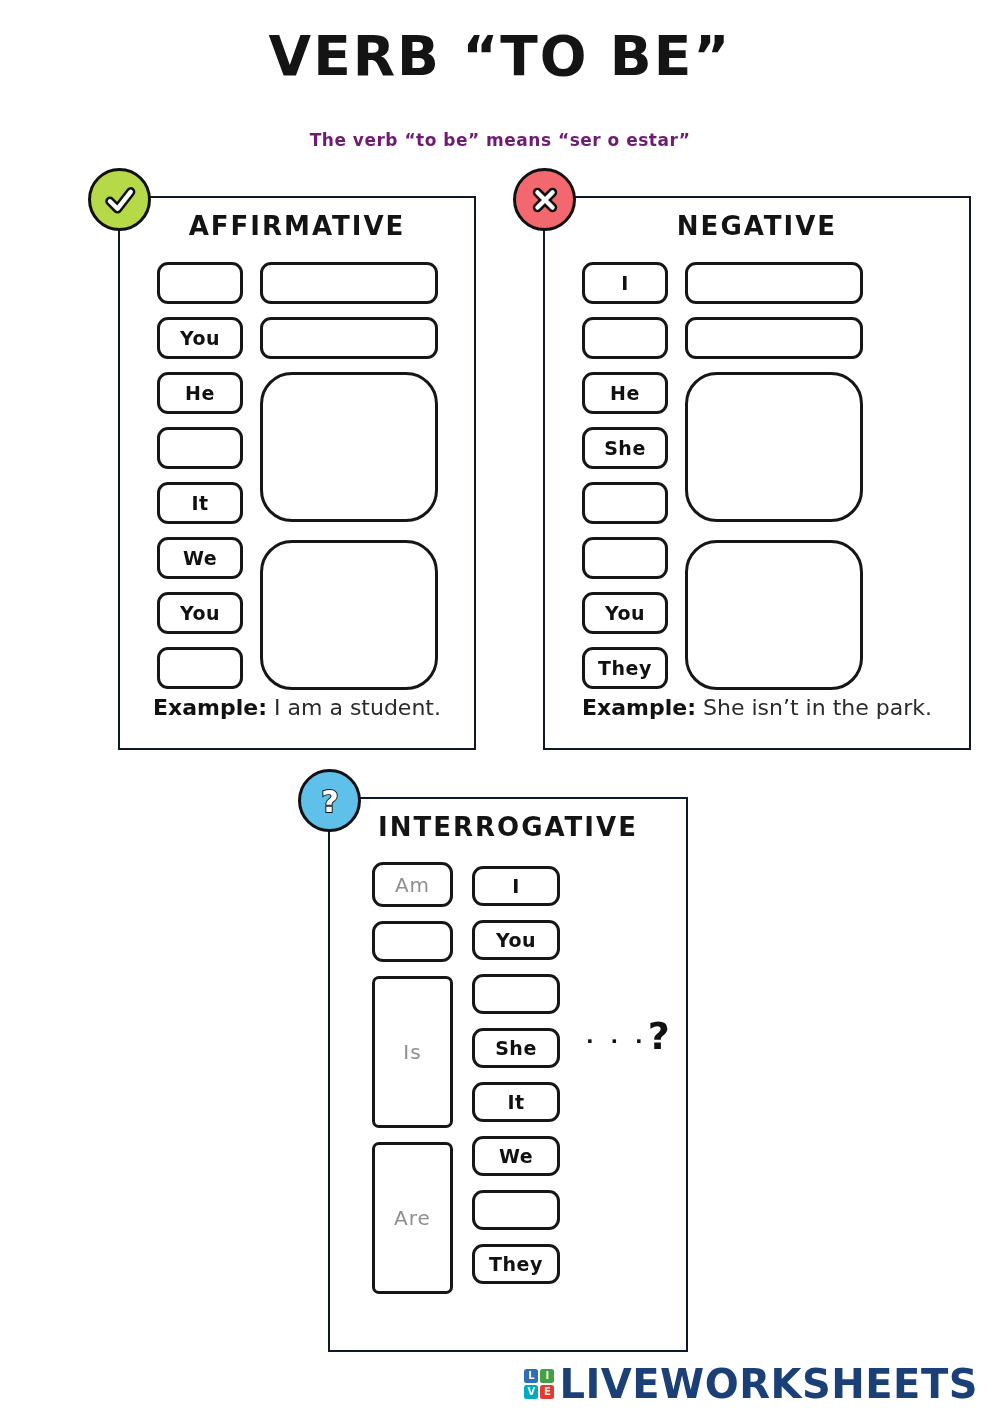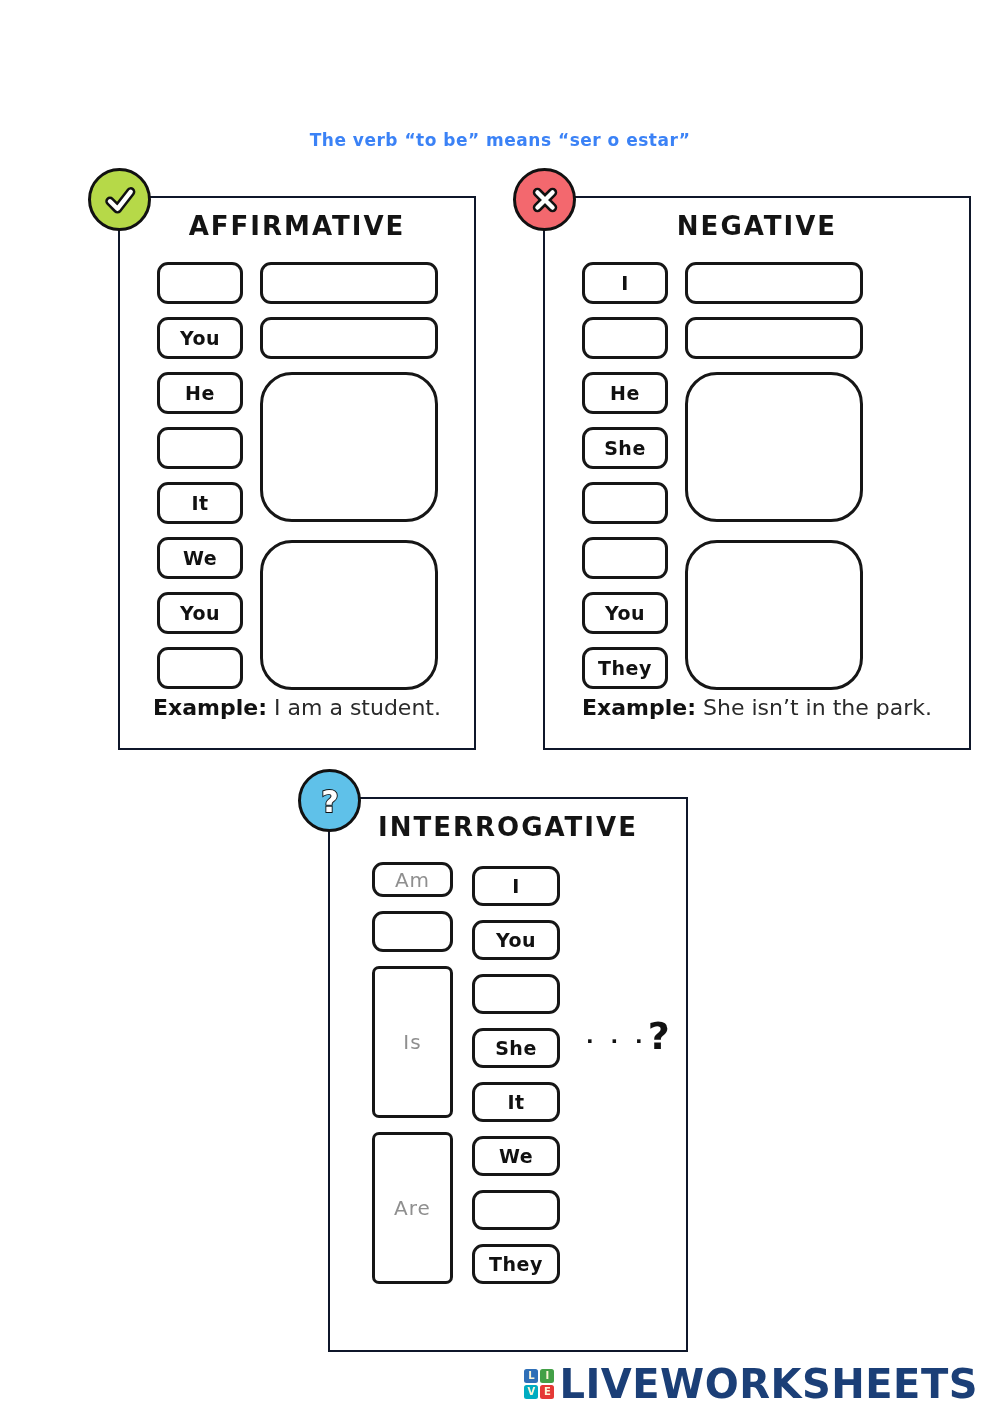--- a/index.html
+++ b/index.html
@@ -7,21 +7,21 @@
   .page {
     position:relative; width:1000px; height:1413px; background:#ffffff;
     font-family:"DejaVu Sans", sans-serif; color:#111; overflow:hidden;
   }
   .title {
     position:absolute; top:24px; left:0; right:0; text-align:center;
     font-size:55px; font-weight:900; letter-spacing:2px; color:#141414;
   }
   .subtitle {
     position:absolute; top:130px; left:0; right:0; text-align:center;
-    font-size:17px; font-weight:bold; letter-spacing:0.5px; color:#3b82f6;
+    font-size:17px; font-weight:bold; letter-spacing:0.5px; color:#701a75;
   }
   .panel {
     position:absolute; background:#fff; border:2px solid #0f172a;
   }
   .panel-aff { left:118px; top:196px; width:358px; height:554px; }
   .panel-neg { left:543px; top:196px; width:428px; height:554px; }
   .panel-int { left:328px; top:797px; width:360px; height:555px; }
   .badge {
     position:absolute; left:-32px; top:-30px; width:63px; height:63px;
     border-radius:50%; border:3px solid #111; display:flex;
@@ -39,21 +39,21 @@
   }
   .pron-col { left:37px; top:64px; width:86px; gap:13px; }
   .verb-col { left:140px; top:64px; width:178px; gap:13px; }
   .pron-box { height:42px; font-size:19px; font-weight:bold; letter-spacing:0.5px; }
   .wide-box { height:42px; }
   .big-box  { height:150px; border-radius:32px; }
   .big-2    { margin-top:5px; }
   .int-verb-col { left:42px; top:63px; width:81px; gap:14px; }
   .int-pron-col { left:142px; top:67px; width:88px; gap:14px; }
   .int-pron-box { height:40px; font-size:19px; font-weight:bold; letter-spacing:0.5px; }
-  .hint-sm  { height:35px; }
+  .hint-sm  { height:45px; }
   .blank-sm { height:41px; }
   .tall-box { height:152px; border-radius:7px; }
   .hint-text { color:#8f8f8f; font-size:20px; font-weight:normal; letter-spacing:1px; }
   .q-prompt {
     position:absolute; left:256px; top:218px; display:flex; align-items:flex-end;
   }
   .q-dots { font-size:20px; font-weight:900; letter-spacing:5px; margin-bottom:7px; }
   .q-mark { font-size:38px; font-weight:900; line-height:1; }
   .example {
     position:absolute; left:0; right:0; bottom:28px; text-align:center;
@@ -72,20 +72,21 @@
     border-radius:2.5px; color:#fdf6d8; font-size:10px; font-weight:bold;
     display:flex; align-items:center; justify-content:center; line-height:1;
   }
   .logo-text { font-size:40px; font-weight:800; color:#1b3f77; letter-spacing:0.5px; }
 </style>
 </head>
 <body>
 
 <div class="page">
 
+  <h1 class="title">VERB “TO BE”</h1>
   <div class="subtitle">The verb “to be” means “ser o estar”</div>
 
   <section class="panel panel-aff">
     <div class="badge" style="background: rgb(182, 217, 72);">
       <svg viewBox="0 0 70 70" aria-hidden="true">
         <path d="M19 37 L31 49 L52 22" fill="none" stroke="#111" stroke-width="15" stroke-linecap="round" stroke-linejoin="round"></path>
         <path d="M19 37 L31 49 L52 22" fill="none" stroke="#fff" stroke-width="7" stroke-linecap="round" stroke-linejoin="round"></path>
       </svg>
     </div>
     <div class="panel-title">AFFIRMATIVE</div>

